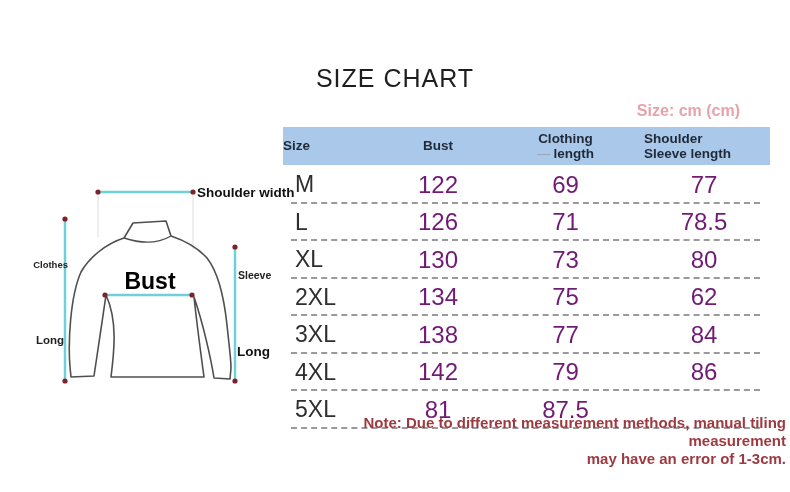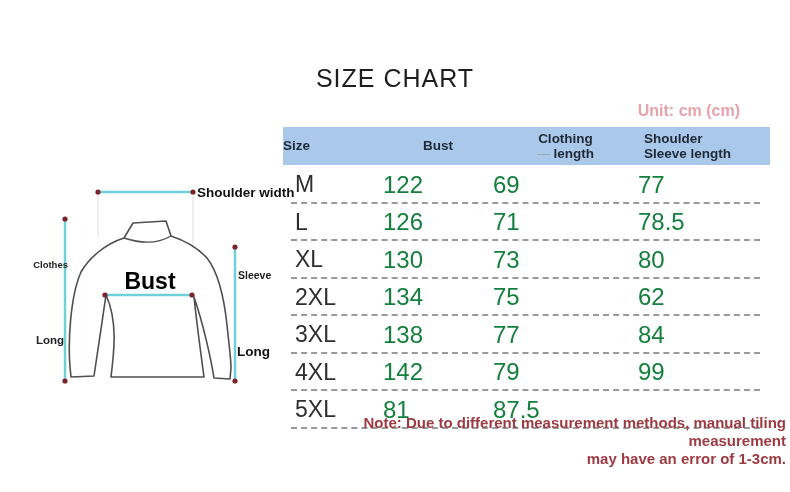--- a/index.html
+++ b/index.html
@@ -47,41 +47,41 @@
   .trow{
     position:relative;
     display:grid;grid-template-columns:100px 110px 145px 132px;
     height:37.5px;align-items:center;
   }
   .trow::after{
     content:"";position:absolute;left:8px;right:10px;bottom:0;
     border-top:2px dashed #9a9a9a;
   }
   .td-size{padding-left:12px;font-size:23px;color:#2e2e2e;}
-  .td-val{font-size:24px;color:#15803d;}
+  .td-val{text-align:center;font-size:24px;color:#701a75;}
 
   
   .note{
     position:absolute;left:283px;top:414px;width:503px;text-align:right;
     font-size:15px;font-weight:700;color:#9d3a41;line-height:18px;
   }
 
   
   .diagram{position:absolute;left:10px;top:145px;width:300px;height:250px;}
   .diagram svg{display:block;}
   .svg-label{font-family:"Liberation Sans", sans-serif;font-weight:700;}
 </style>
 </head>
 <body>
 
 <div class="stage">
 
   <div class="subtitle">SIZE CHART</div>
 
-  <div class="unit-label">Unit: cm (cm)</div>
+  <div class="unit-label">Size: cm (cm)</div>
 
   <div class="size-table">
     <div class="thead">
       <div class="th1">
         <div>Size</div>
       </div>
       <div class="th2">
         <div>Bust</div>
       </div>
       <div class="th3">
@@ -126,21 +126,21 @@
       <div class="td-size">3XL</div>
       <div class="td-val">138</div>
       <div class="td-val">77</div>
       <div class="td-val">84</div>
     </div>
 
     <div class="trow">
       <div class="td-size">4XL</div>
       <div class="td-val">142</div>
       <div class="td-val">79</div>
-      <div class="td-val">99</div>
+      <div class="td-val">86</div>
     </div>
 
     <div class="trow">
       <div class="td-size">5XL</div>
       <div class="td-val">81</div>
       <div class="td-val">87.5</div>
     </div>
   </div>
   </div>
 

